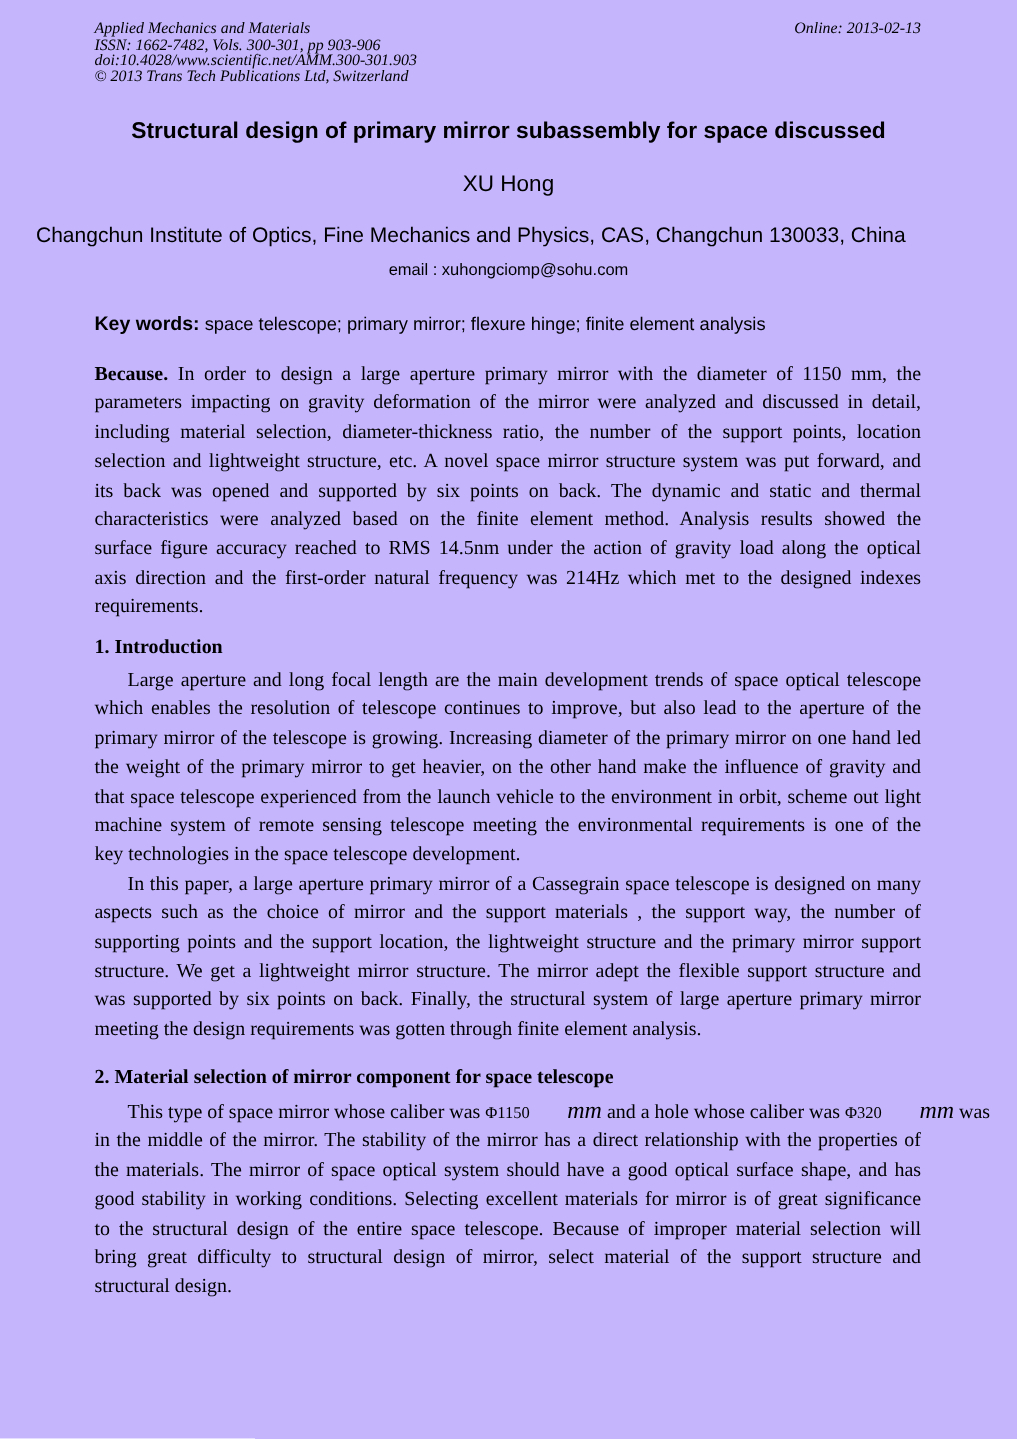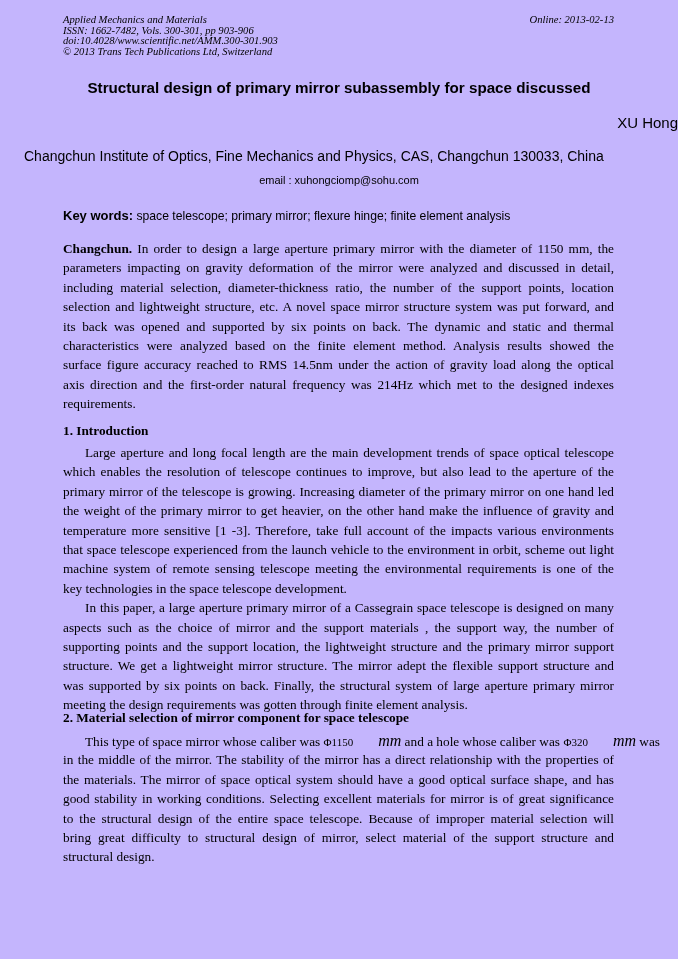--- a/index.html
+++ b/index.html
@@ -3,21 +3,21 @@
   <meta charset="utf-8">
   <style>
     html, body { margin: 0; padding: 0; background: #ffffff; }
     body { width: 678px; height: 959px; position: relative; overflow: hidden; color: #000; }
     .page { position: absolute; left: 0; top: 0; width: 678px; height: 959px; background: #c4b5fd; }
     .hdr { position: absolute; font-family: "Liberation Serif", serif; font-style: italic; font-size: 10.6px; line-height: 10.6px; white-space: nowrap; }
     .hdr-left { left: 63px; top: 15px; }
     .hdr-left div { height: 10.6px; }
     .hdr-right { right: 64px; top: 15px; }
     .title { position: absolute; left: 0; width: 678px; top: 79px; text-align: center; font-family: "Liberation Sans", sans-serif; font-weight: bold; font-size: 15.2px; white-space: nowrap; }
-    .author { position: absolute; left: 0; width: 678px; top: 114px; text-align: right; font-family: "Liberation Sans", sans-serif; font-size: 15px; white-space: nowrap; }
+    .author { position: absolute; left: 0; width: 678px; top: 114px; text-align: center; font-family: "Liberation Sans", sans-serif; font-size: 15px; white-space: nowrap; }
     .affil { position: absolute; left: 0; width: 678px; top: 148px; text-align: left; font-family: "Liberation Sans", sans-serif; font-size: 14px; white-space: nowrap; padding-left: 24px; }
     .email { position: absolute; left: 0; width: 678px; top: 174px; text-align: center; font-family: "Liberation Sans", sans-serif; font-size: 11px; white-space: nowrap; }
     .keywords { position: absolute; left: 63px; top: 208px; font-family: "Liberation Sans", sans-serif; font-size: 12.2px; white-space: nowrap; }
     .keywords .kw-label { font-weight: bold; font-size: 13px; }
     .block { position: absolute; left: 63px; width: 551px; font-family: "Liberation Serif", serif; font-size: 13.3px; }
     .line { display: block; height: 19.4px; line-height: 19.4px; text-align: justify; text-align-last: justify; white-space: nowrap; overflow: visible; }
     .line.last { text-align-last: left; }
     .line.indent { text-indent: 22px; }
     .heading { position: absolute; left: 63px; font-family: "Liberation Serif", serif; font-weight: bold; font-size: 13.3px; white-space: nowrap; }
     b.abs-label { font-weight: bold; }
@@ -40,38 +40,37 @@
   <div class="title">Structural design of primary mirror subassembly for space discussed</div>
   <div class="author">XU Hong</div>
   <div class="affil">Changchun Institute of Optics, Fine Mechanics and Physics, CAS, Changchun 130033, China</div>
   <div class="email">email : xuhongciomp@sohu.com</div>
 
   <div class="keywords">
     <span class="kw-label">Key words:</span><span> space telescope; primary mirror; flexure hinge; finite element analysis</span>
   </div>
 
   <div class="block" style="top: 239px;">
-    <span class="line"><b class="abs-label">Changchun.</b><span> In order to design a large aperture primary mirror with the diameter of 1150 mm, the</span></span>
+    <span class="line"><b class="abs-label">Because.</b><span> In order to design a large aperture primary mirror with the diameter of 1150 mm, the</span></span>
     <span class="line">parameters impacting on gravity deformation of the mirror were analyzed and discussed in detail,</span>
     <span class="line">including material selection, diameter-thickness ratio, the number of the support points, location</span>
     <span class="line">selection and lightweight structure, etc. A novel space mirror structure system was put forward, and</span>
     <span class="line">its back was opened and supported by six points on back. The dynamic and static and thermal</span>
     <span class="line">characteristics were analyzed based on the finite element method. Analysis results showed the</span>
     <span class="line">surface figure accuracy reached to RMS 14.5nm under the action of gravity load along the optical</span>
     <span class="line">axis direction and the first-order natural frequency was 214Hz which met to the designed indexes</span>
     <span class="line last">requirements.</span>
   </div>
 
   <div class="heading" style="top: 423px;">1. Introduction</div>
   <div class="block" style="top: 443px;">
     <span class="line indent">Large aperture and long focal length are the main development trends of space optical telescope</span>
     <span class="line">which enables the resolution of telescope continues to improve, but also lead to the aperture of the</span>
     <span class="line">primary mirror of the telescope is growing. Increasing diameter of the primary mirror on one hand led</span>
     <span class="line">the weight of the primary mirror to get heavier, on the other hand make the influence of gravity and</span>
-    <span class="line">temperature more sensitive [1 -3]. Therefore, take full account of the impacts various environments</span>
     <span class="line">that space telescope experienced from the launch vehicle to the environment in orbit, scheme out light</span>
     <span class="line">machine system of remote sensing telescope meeting the environmental requirements is one of the</span>
     <span class="line last">key technologies in the space telescope development.</span>
     <span class="line indent">In this paper, a large aperture primary mirror of a Cassegrain space telescope is designed on many</span>
     <span class="line">aspects such as the choice of mirror and the support materials , the support way, the number of</span>
     <span class="line">supporting points and the support location, the lightweight structure and the primary mirror support</span>
     <span class="line">structure. We get a lightweight mirror structure. The mirror adept the flexible support structure and</span>
     <span class="line">was supported by six points on back. Finally, the structural system of large aperture primary mirror</span>
     <span class="line last">meeting the design requirements was gotten through finite element analysis.</span>
   </div>

